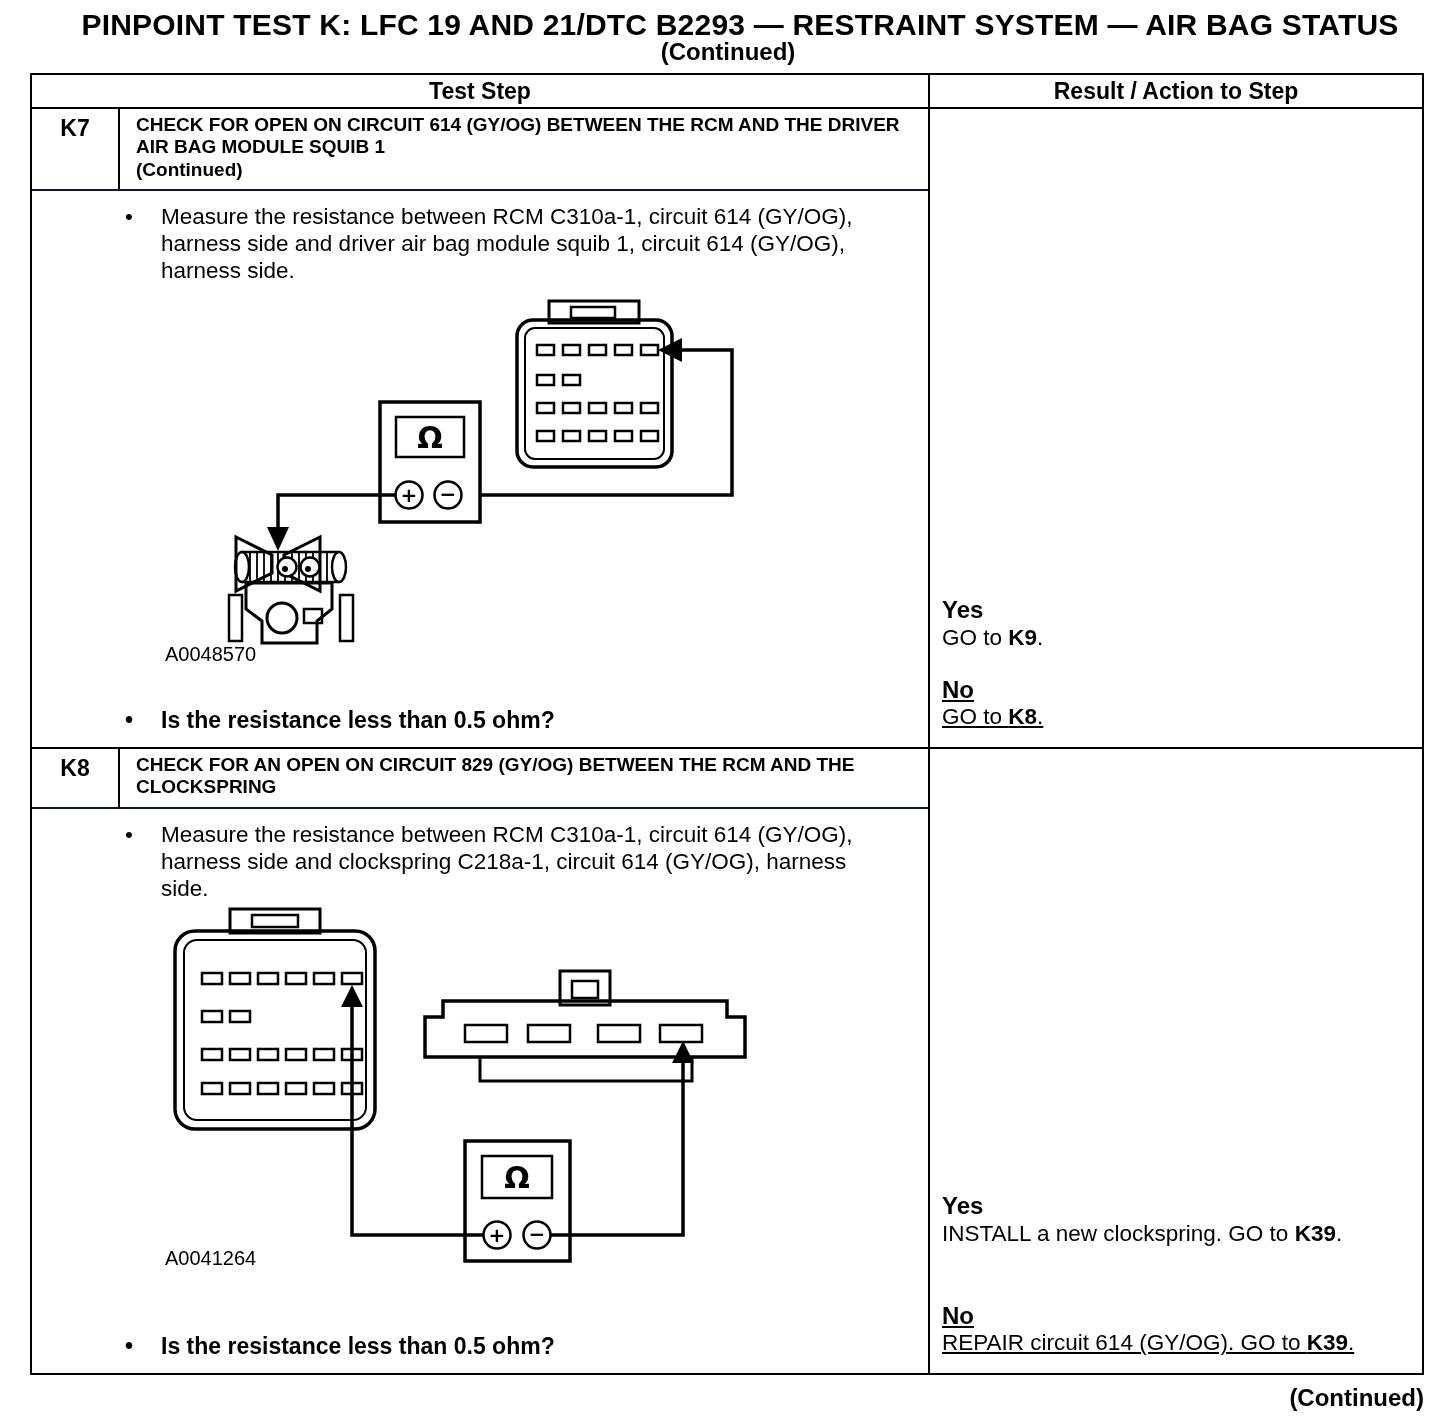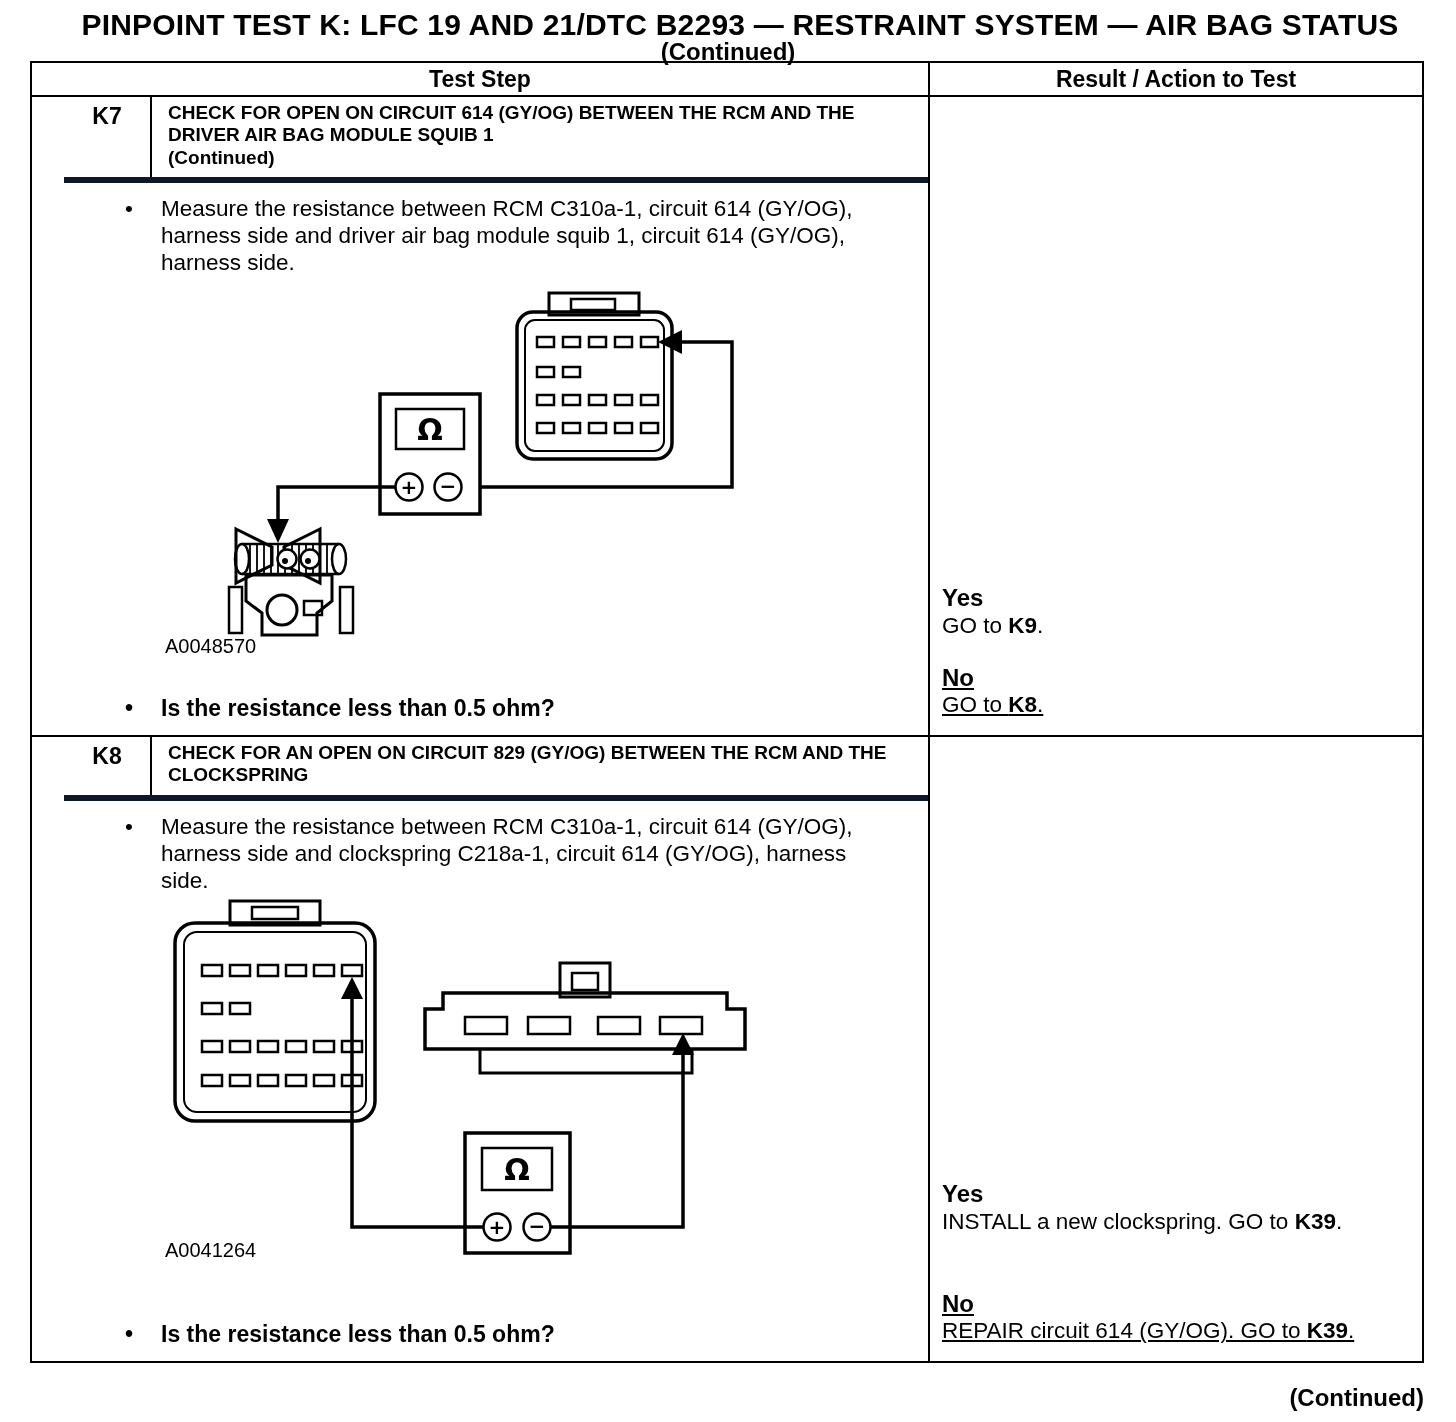--- a/index.html
+++ b/index.html
@@ -9,34 +9,34 @@
   }
   .doc-title{
     position:absolute;top:8px;left:12px;width:100%;text-align:center;
     font-weight:bold;font-size:30px;letter-spacing:.2px;white-space:nowrap;
   }
   .doc-subtitle{
     position:absolute;top:38px;left:0;width:100%;text-align:center;
     font-weight:bold;font-size:24px;
   }
   .pp-table{
-    position:absolute;left:30px;top:61px;width:1394px;height:1302px;
+    position:absolute;left:30px;top:73px;width:1394px;height:1302px;
     border:2px solid #000;box-sizing:border-box;display:flex;flex-direction:column;
   }
   .t-header{display:flex;flex:0 0 auto;height:34px;border-bottom:2px solid #000;box-sizing:border-box;
     font-weight:bold;font-size:23px;}
   .t-header .hl{width:898px;border-right:2px solid #000;box-sizing:border-box;display:flex;align-items:center;justify-content:center;}
   .t-header .hr{flex:1;display:flex;align-items:center;justify-content:center;}
   .t-row{display:flex;box-sizing:border-box;}
   .t-row.k7{flex:0 0 640px;border-bottom:2px solid #000;}
   .t-row.k8{flex:1;}
   .step-col{width:898px;border-right:2px solid #000;box-sizing:border-box;display:flex;flex-direction:column;}
   .result-col{flex:1;display:flex;flex-direction:column;justify-content:flex-end;
     padding:8px 14px 14px 12px;font-size:22.5px;line-height:1.18;}
-  .step-header{display:flex;border-bottom:6px solid #0f172a;flex:0 0 auto;margin-left:32px;}
+  .step-header{display:flex;border-bottom:2px solid #0f172a;flex:0 0 auto;}
   .knum{width:88px;flex:0 0 auto;border-right:2px solid #000;box-sizing:border-box;
     font-weight:bold;font-size:23px;text-align:center;padding-top:6px;}
   .step-title-wrap{flex:1;padding:5px 18px 8px 16px;font-weight:bold;font-size:19px;line-height:1.18;}
   .step-title-cont:empty{display:none;}
   .step-body{flex:1;display:flex;flex-direction:column;padding-top:12px;position:relative;}
   .bullet-row{display:flex;font-size:22.5px;line-height:1.2;padding-left:93px;padding-right:44px;margin-bottom:3px;}
   .bullet-marker{width:36px;flex:0 0 auto;}
   .bullet-marker::before{content:"\2022";}
   .bullet-text{flex:1;}
   .diagram{position:relative;flex:0 0 auto;}
@@ -65,21 +65,21 @@
 
 <div class="page">
 
   <div class="doc-title">PINPOINT TEST K: LFC 19 AND 21/DTC B2293 — RESTRAINT SYSTEM — AIR BAG STATUS</div>
   <div class="doc-subtitle">(Continued)</div>
 
   <div class="pp-table">
 
     <div class="t-header">
       <div class="hl">Test Step</div>
-      <div class="hr">Result / Action to Test</div>
+      <div class="hr">Result / Action to Step</div>
     </div>
 
     <div class="t-row k7">
       <div class="step-col">
 
         <div class="step-header">
           <div class="knum">K7</div>
           <div class="step-title-wrap">
             <span>CHECK FOR OPEN ON CIRCUIT 614 (GY/OG) BETWEEN THE RCM AND THE DRIVER AIR BAG MODULE SQUIB 1</span>
             <div class="step-title-cont">(Continued)</div>

